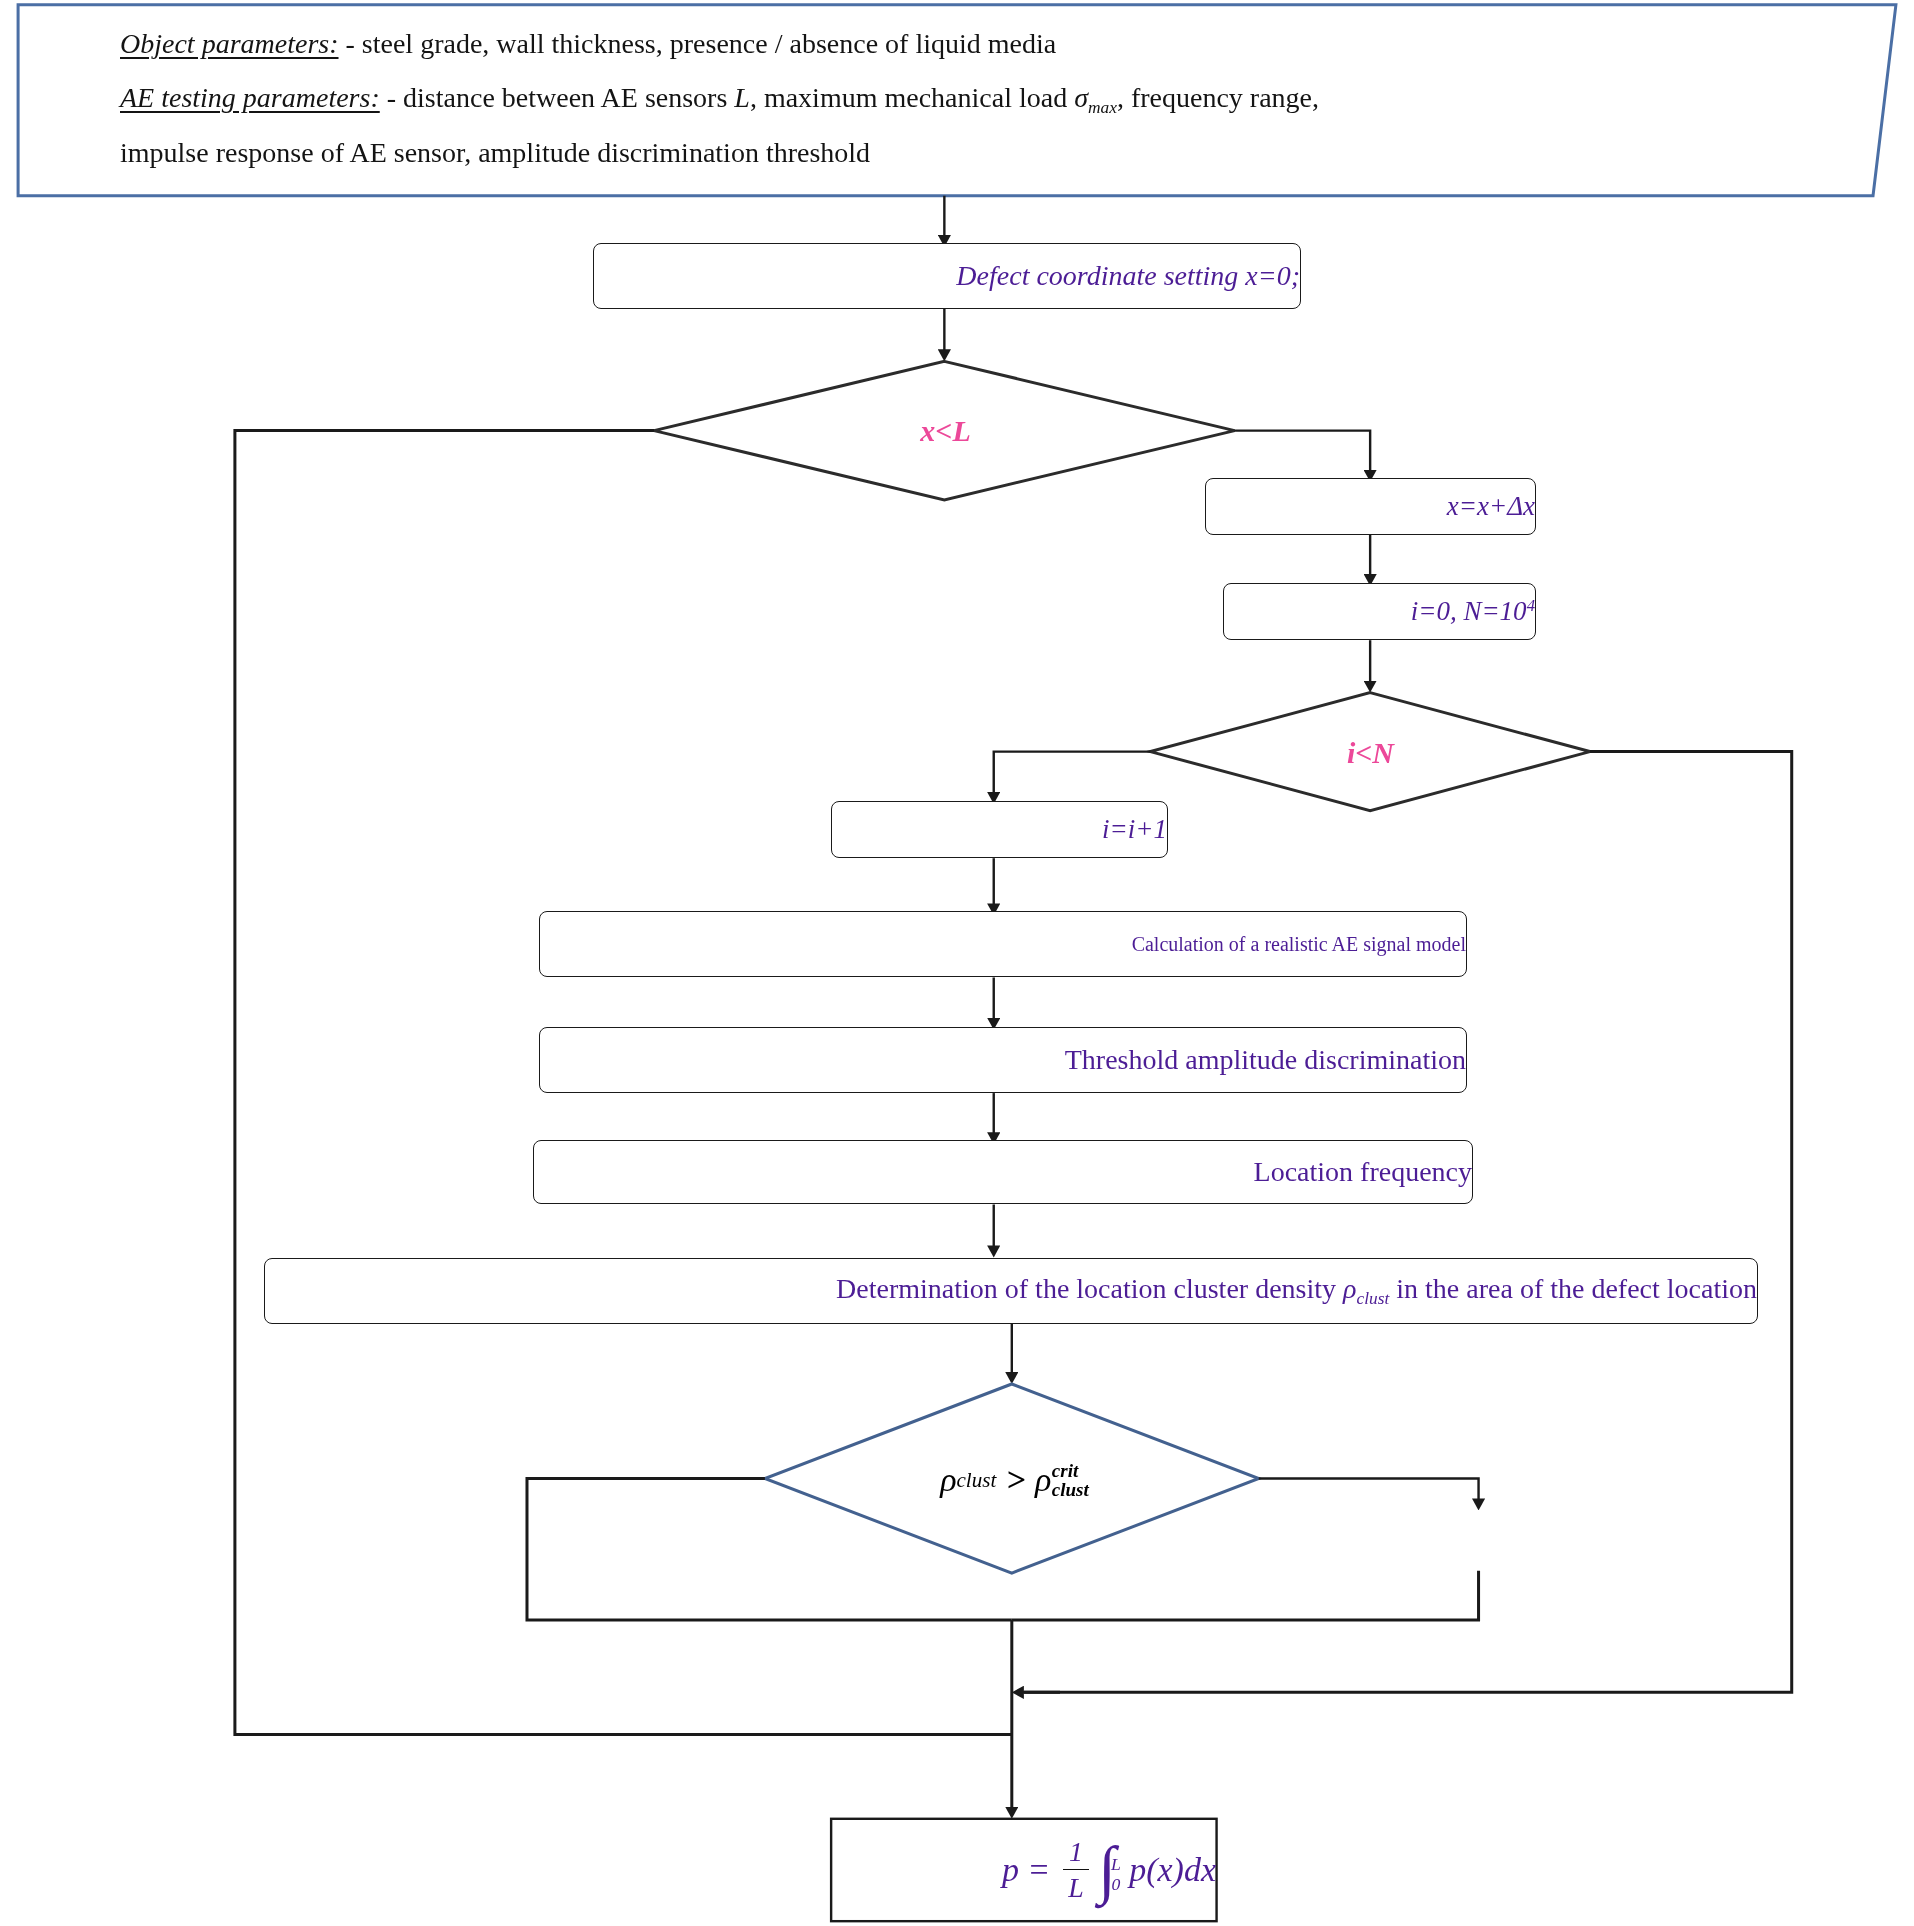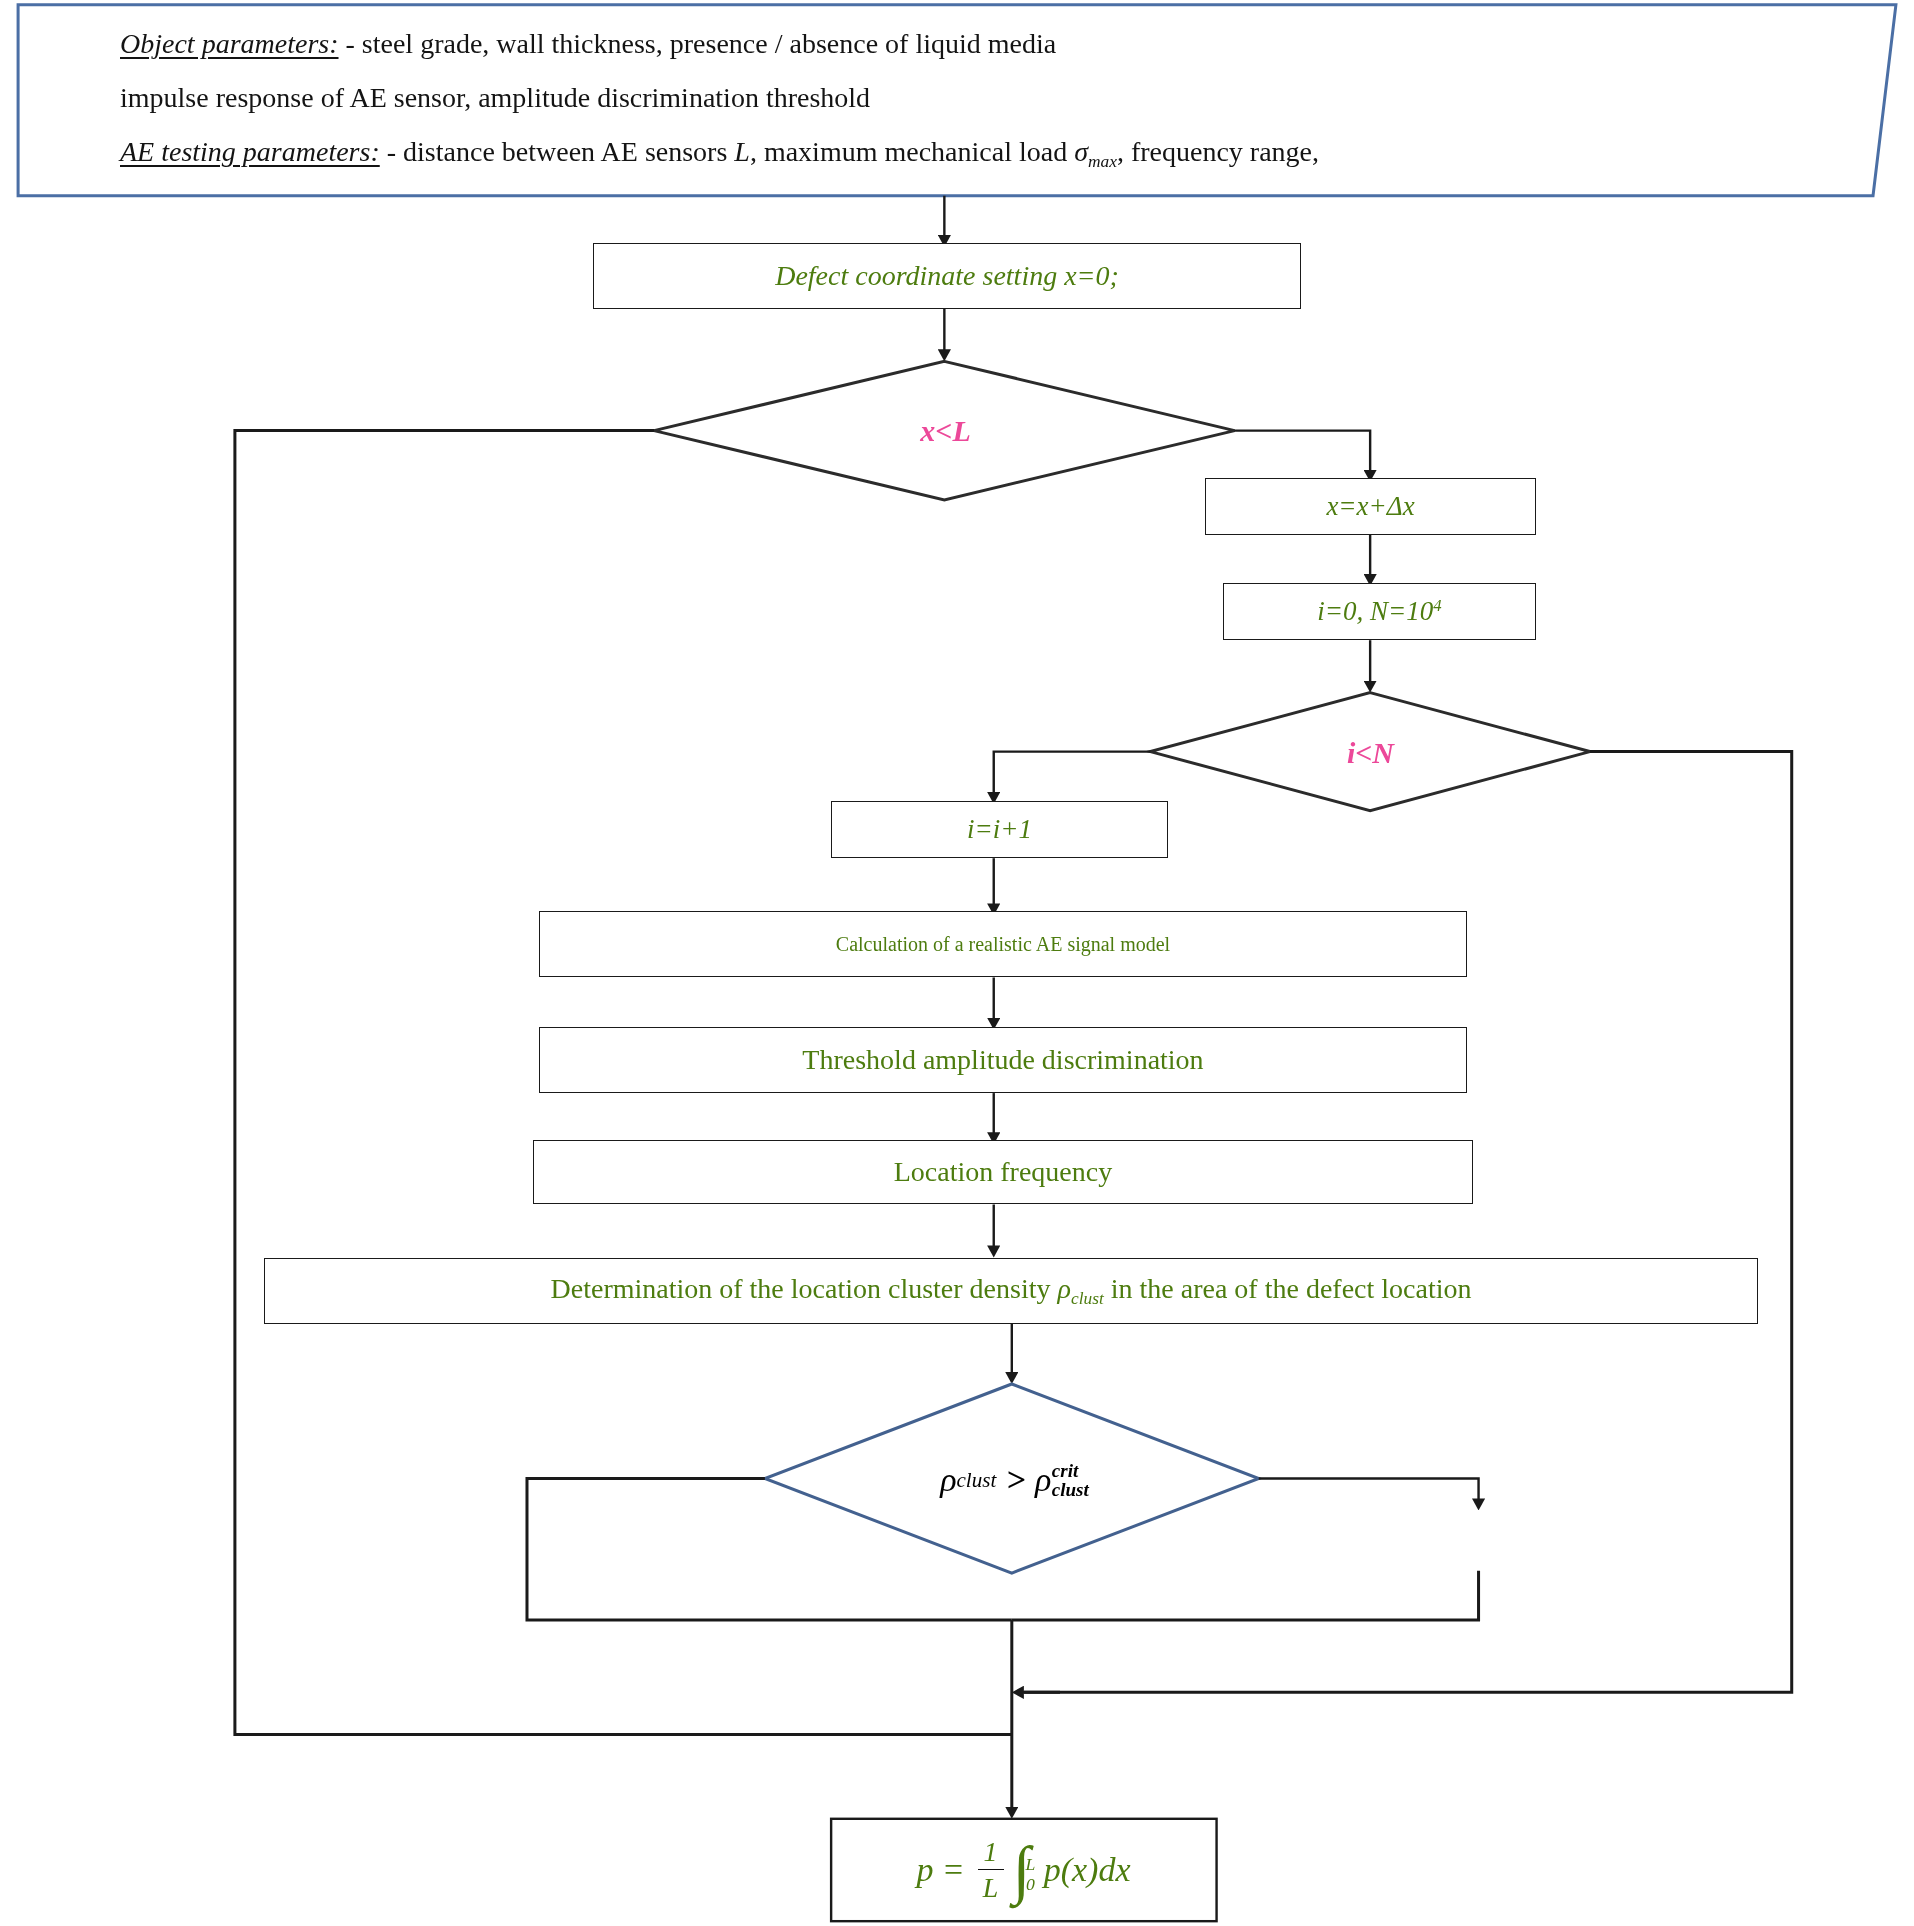--- a/index.html
+++ b/index.html
@@ -22,24 +22,25 @@
     left: 0;
     top: 0;
     width: 1914px;
     height: 1926px;
   }
   .node {
     position: absolute;
     box-sizing: border-box;
     display: flex;
     align-items: center;
-    justify-content: center;
+    justify-content: flex-end;
     text-align: center;
-    color: #4d7c0f;
+    color: #4c1d95;
     line-height: 1.15;
+    border-radius: 8px;
   }
   .procbox {
     border: 1.8px solid #1a1a1a;
     background: #ffffff;
   }
   .dia-label {
     position: absolute;
     display: flex;
     align-items: center;
     justify-content: center;
@@ -171,24 +172,24 @@
     <line x1="1680" y1="2690" x2="1680" y2="3010" stroke="#1a1a1a" stroke-width="5" marker-end="url(#arrowBlackBig)"></line>
 
     <rect x="1380" y="3020" width="640" height="170" fill="#ffffff" stroke="#1a1a1a" stroke-width="4"></rect>
   </svg>
 
   <div class="para-text">
     <div class="ln">
       <span class="ul-ital">Object parameters:</span><span> - steel grade, wall thickness, presence / absence of liquid media</span>
     </div>
     <div class="ln">
-      <span>impulse response of AE sensor, amplitude discrimination threshold</span>
+      <span class="ul-ital">AE testing parameters:</span><span> - distance between AE sensors </span><span class="ital">L</span><span>, maximum mechanical load </span><span class="ital">σ</span><span class="sub">max</span><span>, frequency range,</span>
     </div>
     <div class="ln">
-      <span class="ul-ital">AE testing parameters:</span><span> - distance between AE sensors </span><span class="ital">L</span><span>, maximum mechanical load </span><span class="ital">σ</span><span class="sub">max</span><span>, frequency range,</span>
+      <span>impulse response of AE sensor, amplitude discrimination threshold</span>
     </div>
   </div>
 
   <div class="node procbox" style="left:593px; top:243px; width:708px; height:66px; font-size:28px;">
     <span class="ital">Defect coordinate setting x=0;</span>
   </div>
 
   <div class="dia-label" style="left:861px; top:408px; width:169px; height:46px; font-size:30px;">
     <span class="blue-text">x&lt;L</span>
   </div>

